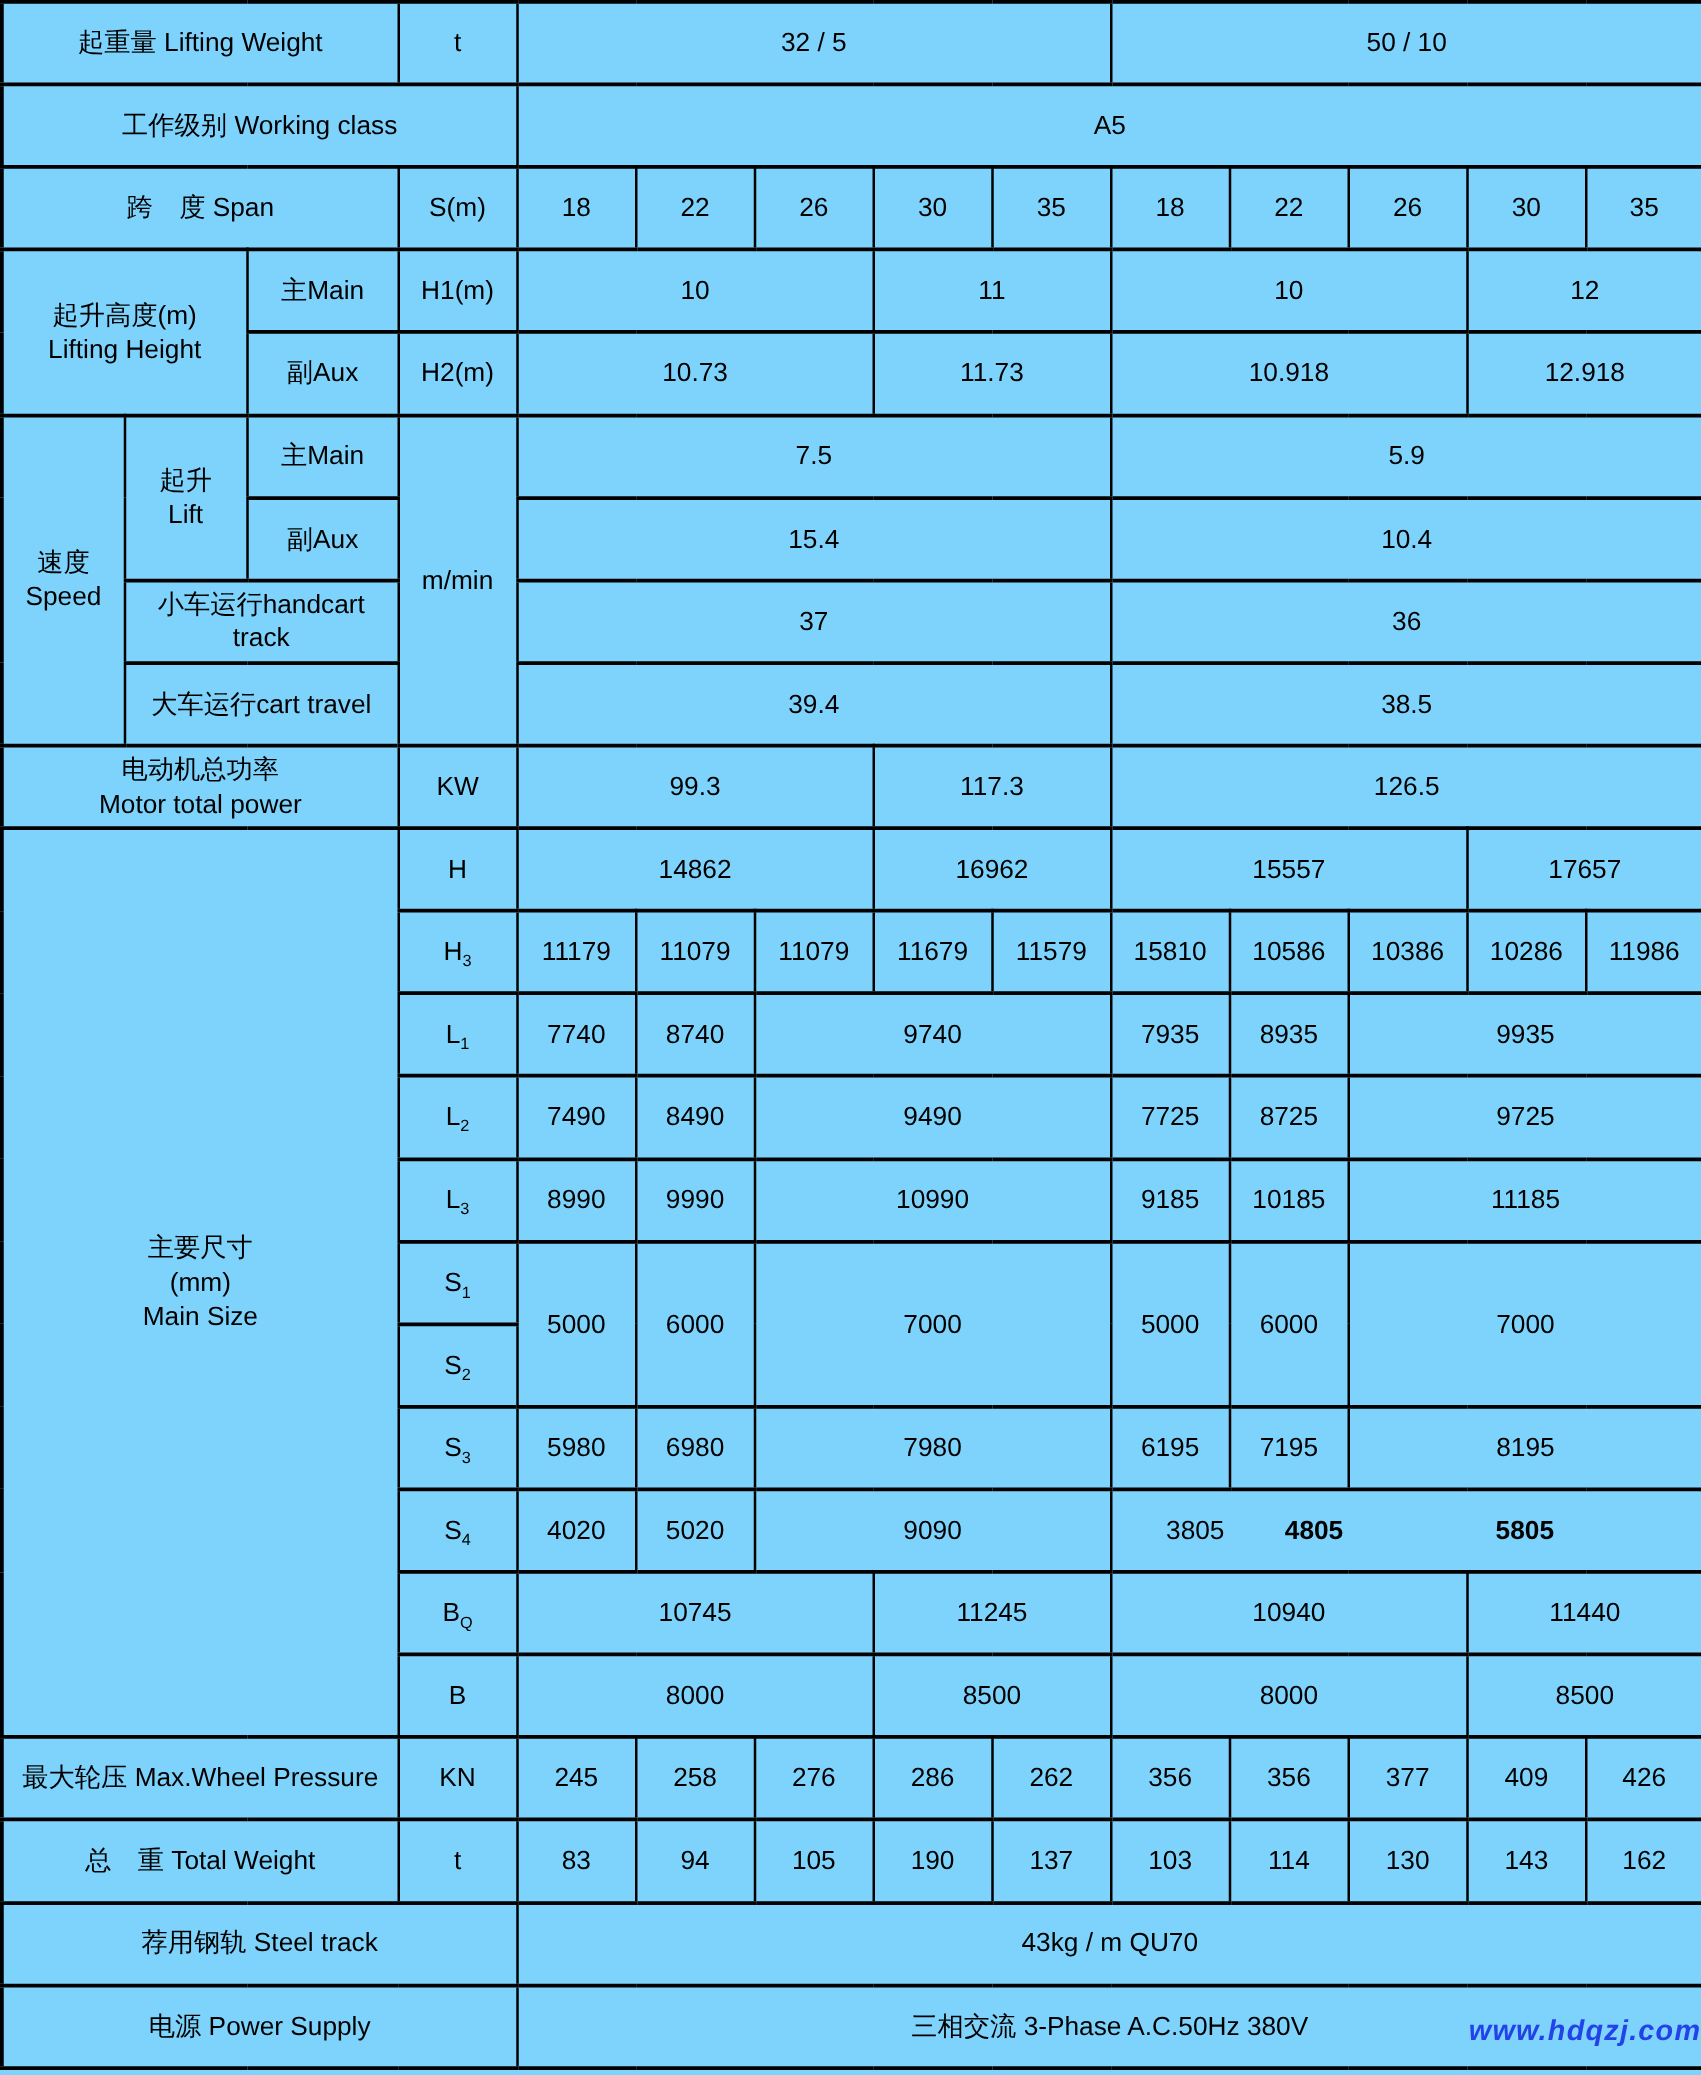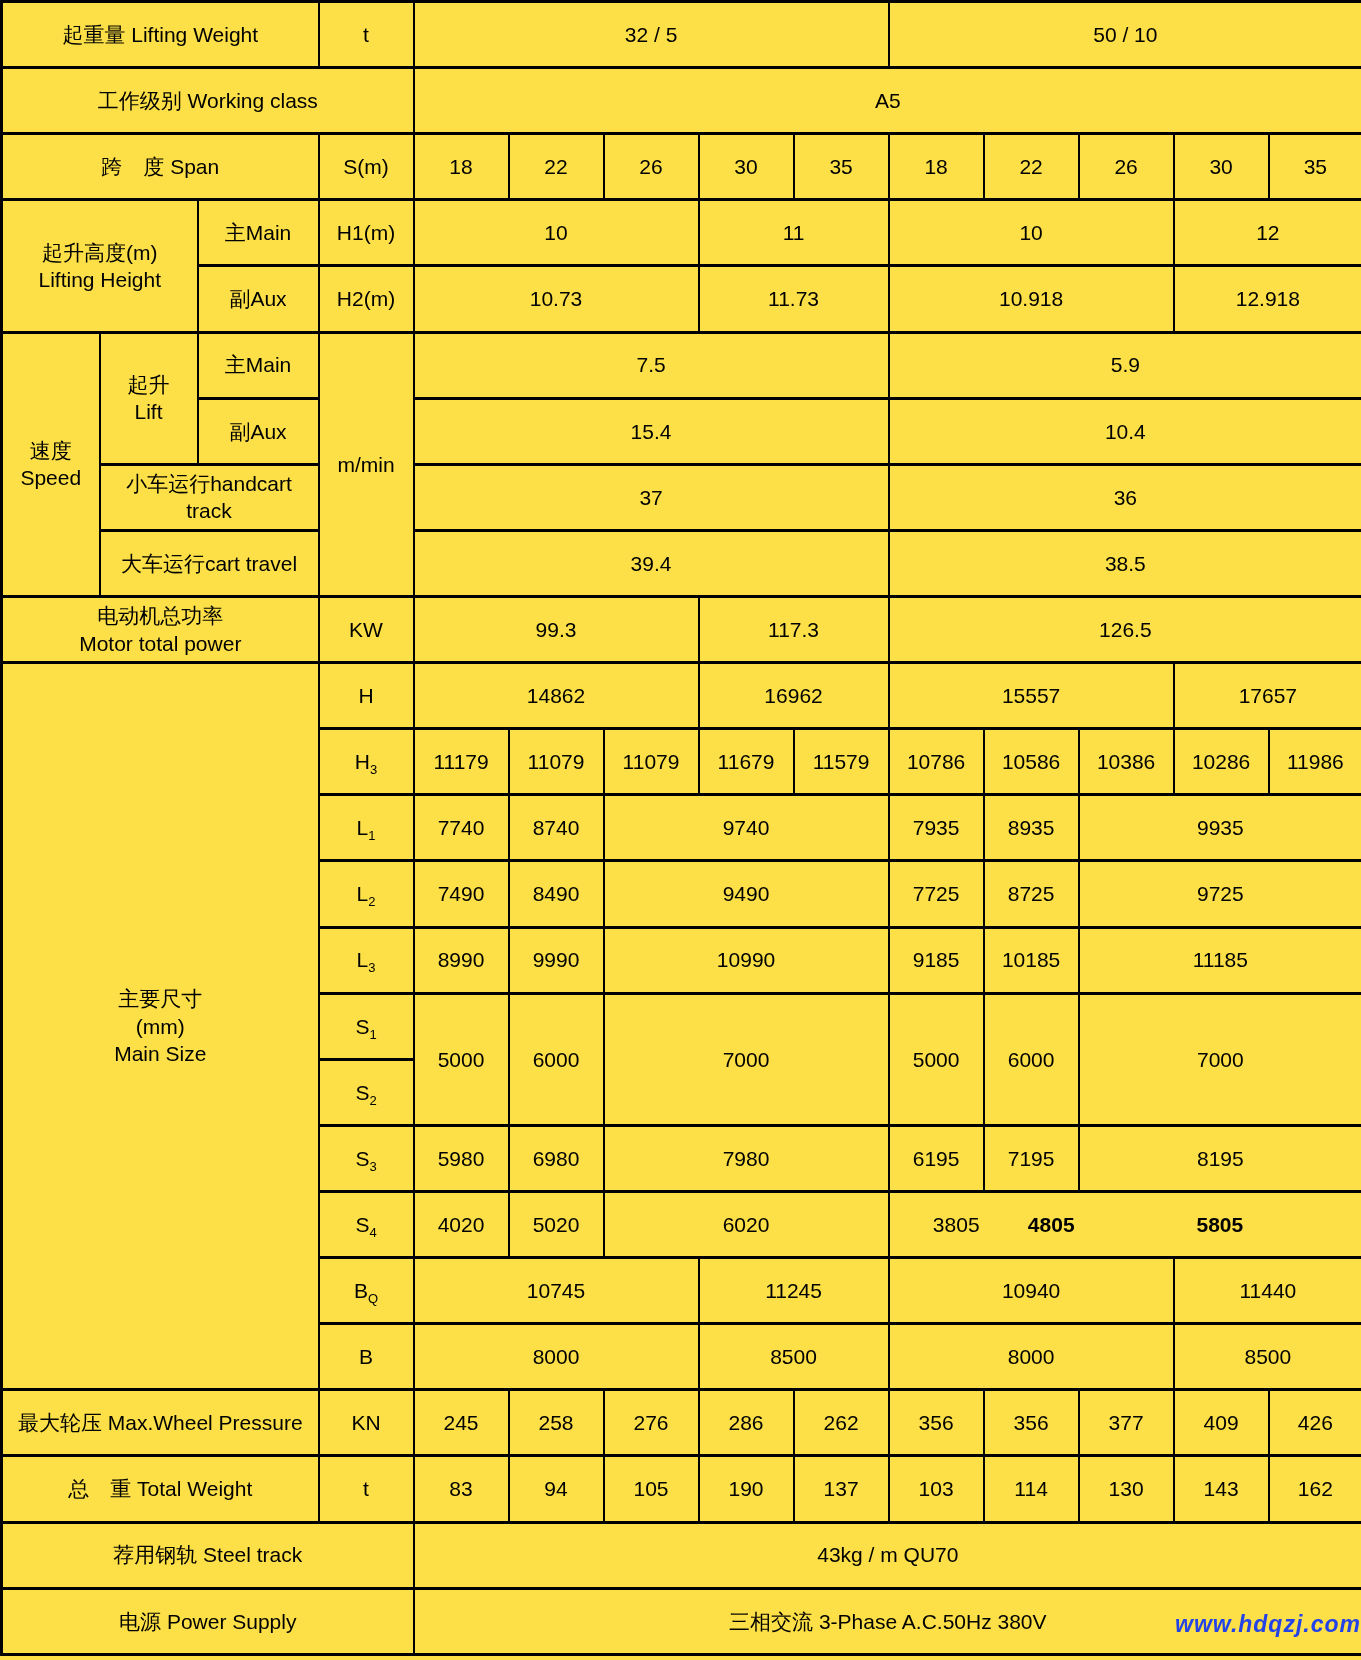--- a/index.html
+++ b/index.html
@@ -1,18 +1,18 @@
 <!DOCTYPE html>
 <html><head>
 <meta charset="utf-8">
 <style>
   * { box-sizing: border-box; }
   html, body { margin: 0; padding: 0; background: #ffffff; }
   body { font-family: "Liberation Sans", "DejaVu Sans", sans-serif; color: #000; }
-  .page { position: relative; width: 1361px; height: 1660px; background: #fde047; overflow: hidden; }
+  .page { position: relative; width: 1361px; height: 1660px; background: #7dd3fc; overflow: hidden; }
   table.spec {
     border-collapse: collapse;
     table-layout: fixed;
     width: 1361px;
     height: 1656px;
     border: 3px solid #000;
   }
   td {
     border: 2px solid #000;
     border-top-width: 3px;
@@ -173,21 +173,21 @@
     <td colspan="2">17657</td>
   </tr>
 
   <tr>
     <td><span>H</span><sub>3</sub></td>
     <td>11179</td>
     <td>11079</td>
     <td>11079</td>
     <td>11679</td>
     <td>11579</td>
-    <td>10786</td>
+    <td>15810</td>
     <td>10586</td>
     <td>10386</td>
     <td>10286</td>
     <td>11986</td>
   </tr>
 
   <tr>
     <td><span>L</span><sub>1</sub></td>
     <td>7740</td>
     <td>8740</td>
@@ -237,21 +237,21 @@
     <td colspan="3">7980</td>
     <td>6195</td>
     <td>7195</td>
     <td colspan="3">8195</td>
   </tr>
 
   <tr>
     <td><span>S</span><sub>4</sub></td>
     <td>4020</td>
     <td>5020</td>
-    <td colspan="3">6020</td>
+    <td colspan="3">9090</td>
     <td class="nbr">3805</td>
     <td class="nbl nbr">4805</td>
     <td class="nbl" colspan="3">5805</td>
   </tr>
 
   <tr>
     <td><span>B</span><sub>Q</sub></td>
     <td colspan="3">10745</td>
     <td colspan="2">11245</td>
     <td colspan="3">10940</td>

